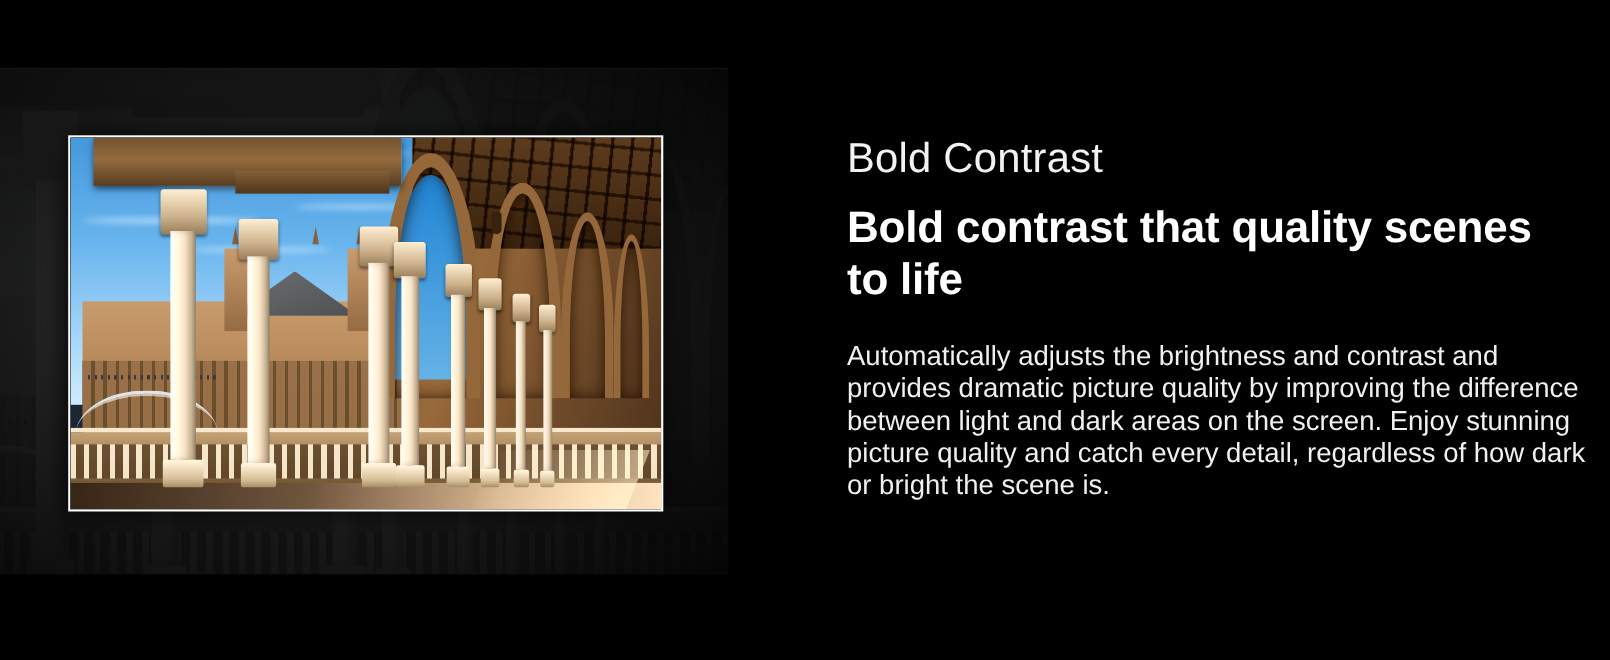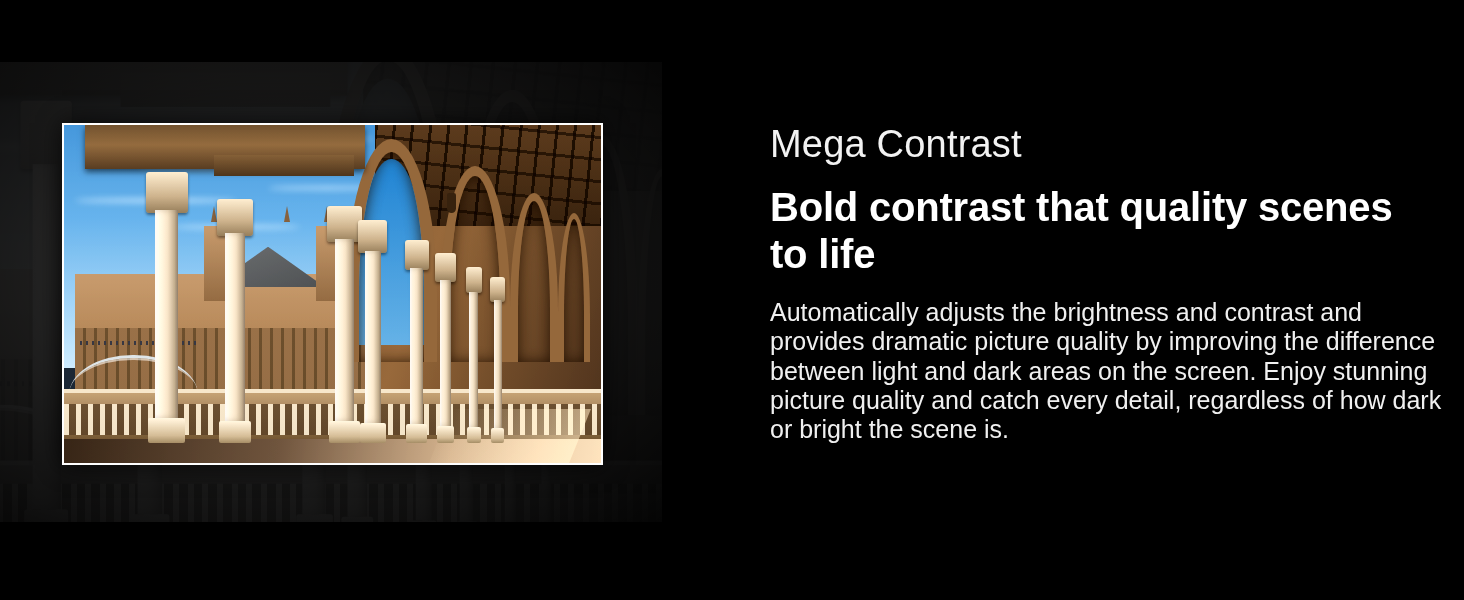--- a/index.html
+++ b/index.html
@@ -183,21 +183,21 @@
     position:absolute; top:124px; left:0;
     font-size:38px; font-weight:300; letter-spacing:.2px;
     color:#f2f2f2; line-height:1.1; white-space:nowrap;
   }
   .headline {
     position:absolute; top:184px; left:0; width:670px;
     font-size:40px; font-weight:700; letter-spacing:-.2px;
     color:#ffffff; line-height:1.17;
   }
   .body-copy {
-    position:absolute; top:298px; left:0; width:690px;
+    position:absolute; top:310px; left:0; width:690px;
     font-size:25px; font-weight:400; letter-spacing:0;
     color:#f0f0f0; line-height:1.17;
   }
 </style>
 </head>
 <body>
 
 <div class="banner">
 
   <div class="visual-pane">
@@ -359,18 +359,18 @@
             <div class="col-cap"></div>
             <div class="col-shaft"></div>
             <div class="col-base"></div>
           </div>
         </div>
       </div>
     </div>
   </div>
 
   <div class="copy">
-    <div class="eyebrow">Mega Contrast</div>
+    <div class="eyebrow">Bold Contrast</div>
     <h1 class="headline">Bold contrast that quality scenes to life</h1>
     <p class="body-copy">Automatically adjusts the brightness and contrast and provides dramatic picture quality by improving the difference between light and dark areas on the screen. Enjoy stunning picture quality and catch every detail, regardless of how dark or bright the scene is.</p>
   </div>
 
 </div>
 
 </body></html>

